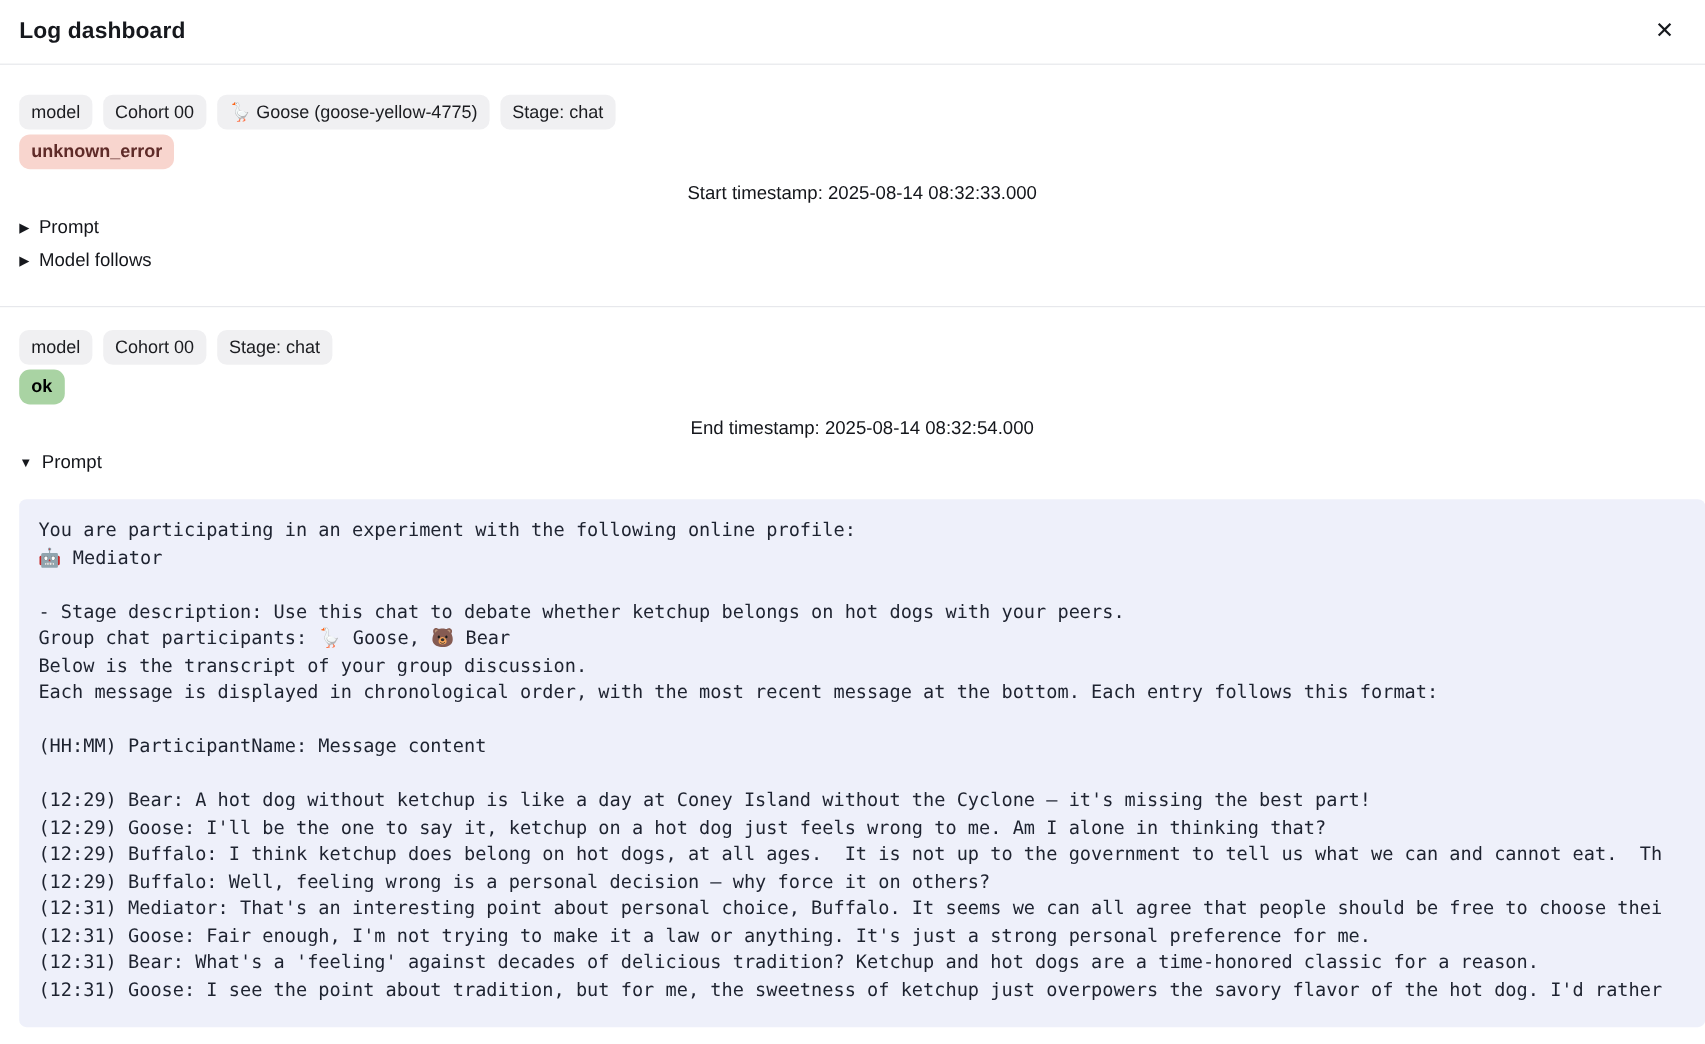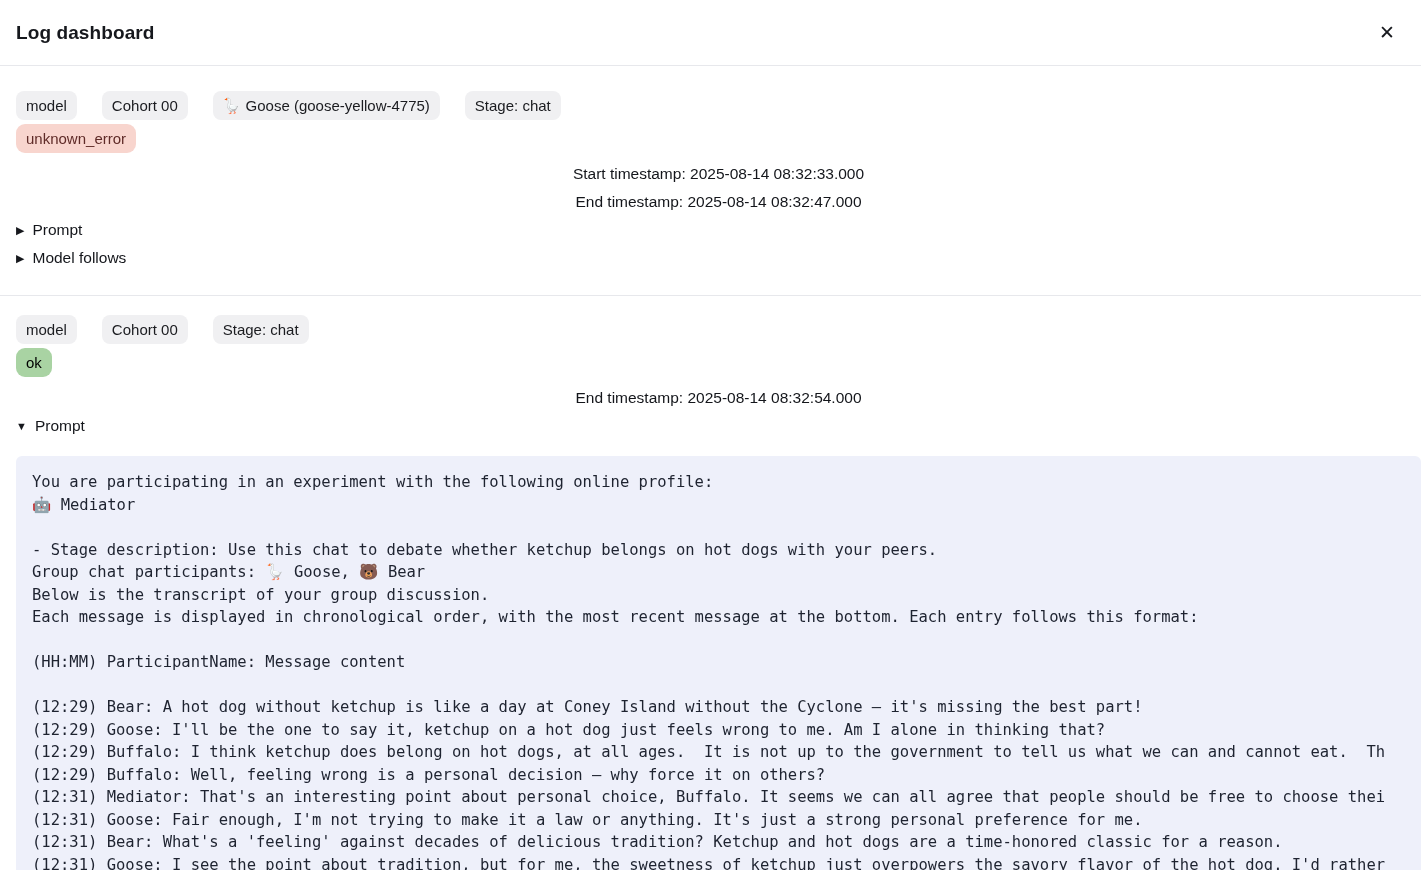--- a/index.html
+++ b/index.html
@@ -2,47 +2,48 @@
 <html><head>
 <meta charset="utf-8">
 <style>
   * { box-sizing: border-box; margin: 0; padding: 0; }
   html, body { width: 1421px; height: 870px; overflow: hidden; background: #ffffff; }
   body { font-family: "Liberation Sans", sans-serif; color: #111827; }
 
   .app { width: 1421px; height: 870px; position: relative; }
 
   .header {
-    height: 66px;
+    height: 54px;
     display: flex; align-items: center; justify-content: space-between;
     padding: 0 22px 0 16px;
     border-bottom: 1px solid #e7e8ec;
   }
   .header-title { font-size: 19px; font-weight: 700; color: #16181d; letter-spacing: .1px; }
   .close-btn {
     background: none; border: none; cursor: pointer;
     font-size: 19px; line-height: 1; color: #16181d; padding: 4px;
     font-family: "Liberation Sans", sans-serif;
   }
 
   .main { padding: 25px 0 0 16px; }
 
-  .badge-row { display: flex; gap: 25px; align-items: center; margin-bottom: 4px; }
+  .badge-row { display: flex; gap: 9px; align-items: center; margin-bottom: 4px; }
   .badge {
     background: #f0f0f2; color: #1b1c20;
     font-size: 15px; line-height: 1;
     padding: 7px 10px; border-radius: 8px;
     white-space: nowrap;
   }
   .status-row { margin-bottom: 7px; }
   .status-badge {
     display: inline-block;
     font-size: 15px; line-height: 1;
     padding: 7px 10px; border-radius: 9px;
     white-space: nowrap;
+    font-weight: bold;
   }
   .status-error { background: #f8d5ce; color: #5f2b28; }
   .status-ok { background: #a9d3a3; color: #000000; }
 
   .line { font-size: 15.5px; line-height: 28px; color: #14161b; text-align: center; }
 
   .collapser { display: flex; align-items: center; cursor: pointer; }
   .tri { font-size: 11px; margin-right: 8px; color: #16181d; }
 
   .divider { border: none; border-top: 1px solid #e7e8ec; margin: 23px 0 19px 0; width: 1421px; margin-left: -16px; }
@@ -78,21 +79,20 @@
       <div class="badge-row">
         <span class="badge">model</span>
         <span class="badge">Cohort 00</span>
         <span class="badge">🪿 Goose (goose-yellow-4775)</span>
         <span class="badge">Stage: chat</span>
       </div>
       <div class="status-row">
         <span class="status-badge status-error">unknown_error</span>
       </div>
       <div class="line">Start timestamp: 2025-08-14 08:32:33.000</div>
-      <div class="line">End timestamp: 2025-08-14 08:32:47.000</div>
       <div class="line collapser">
         <span class="tri">▶</span>
         <span>Prompt</span>
       </div>
       <div class="line collapser">
         <span class="tri">▶</span>
         <span>Model follows</span>
       </div>
     </section>
 

